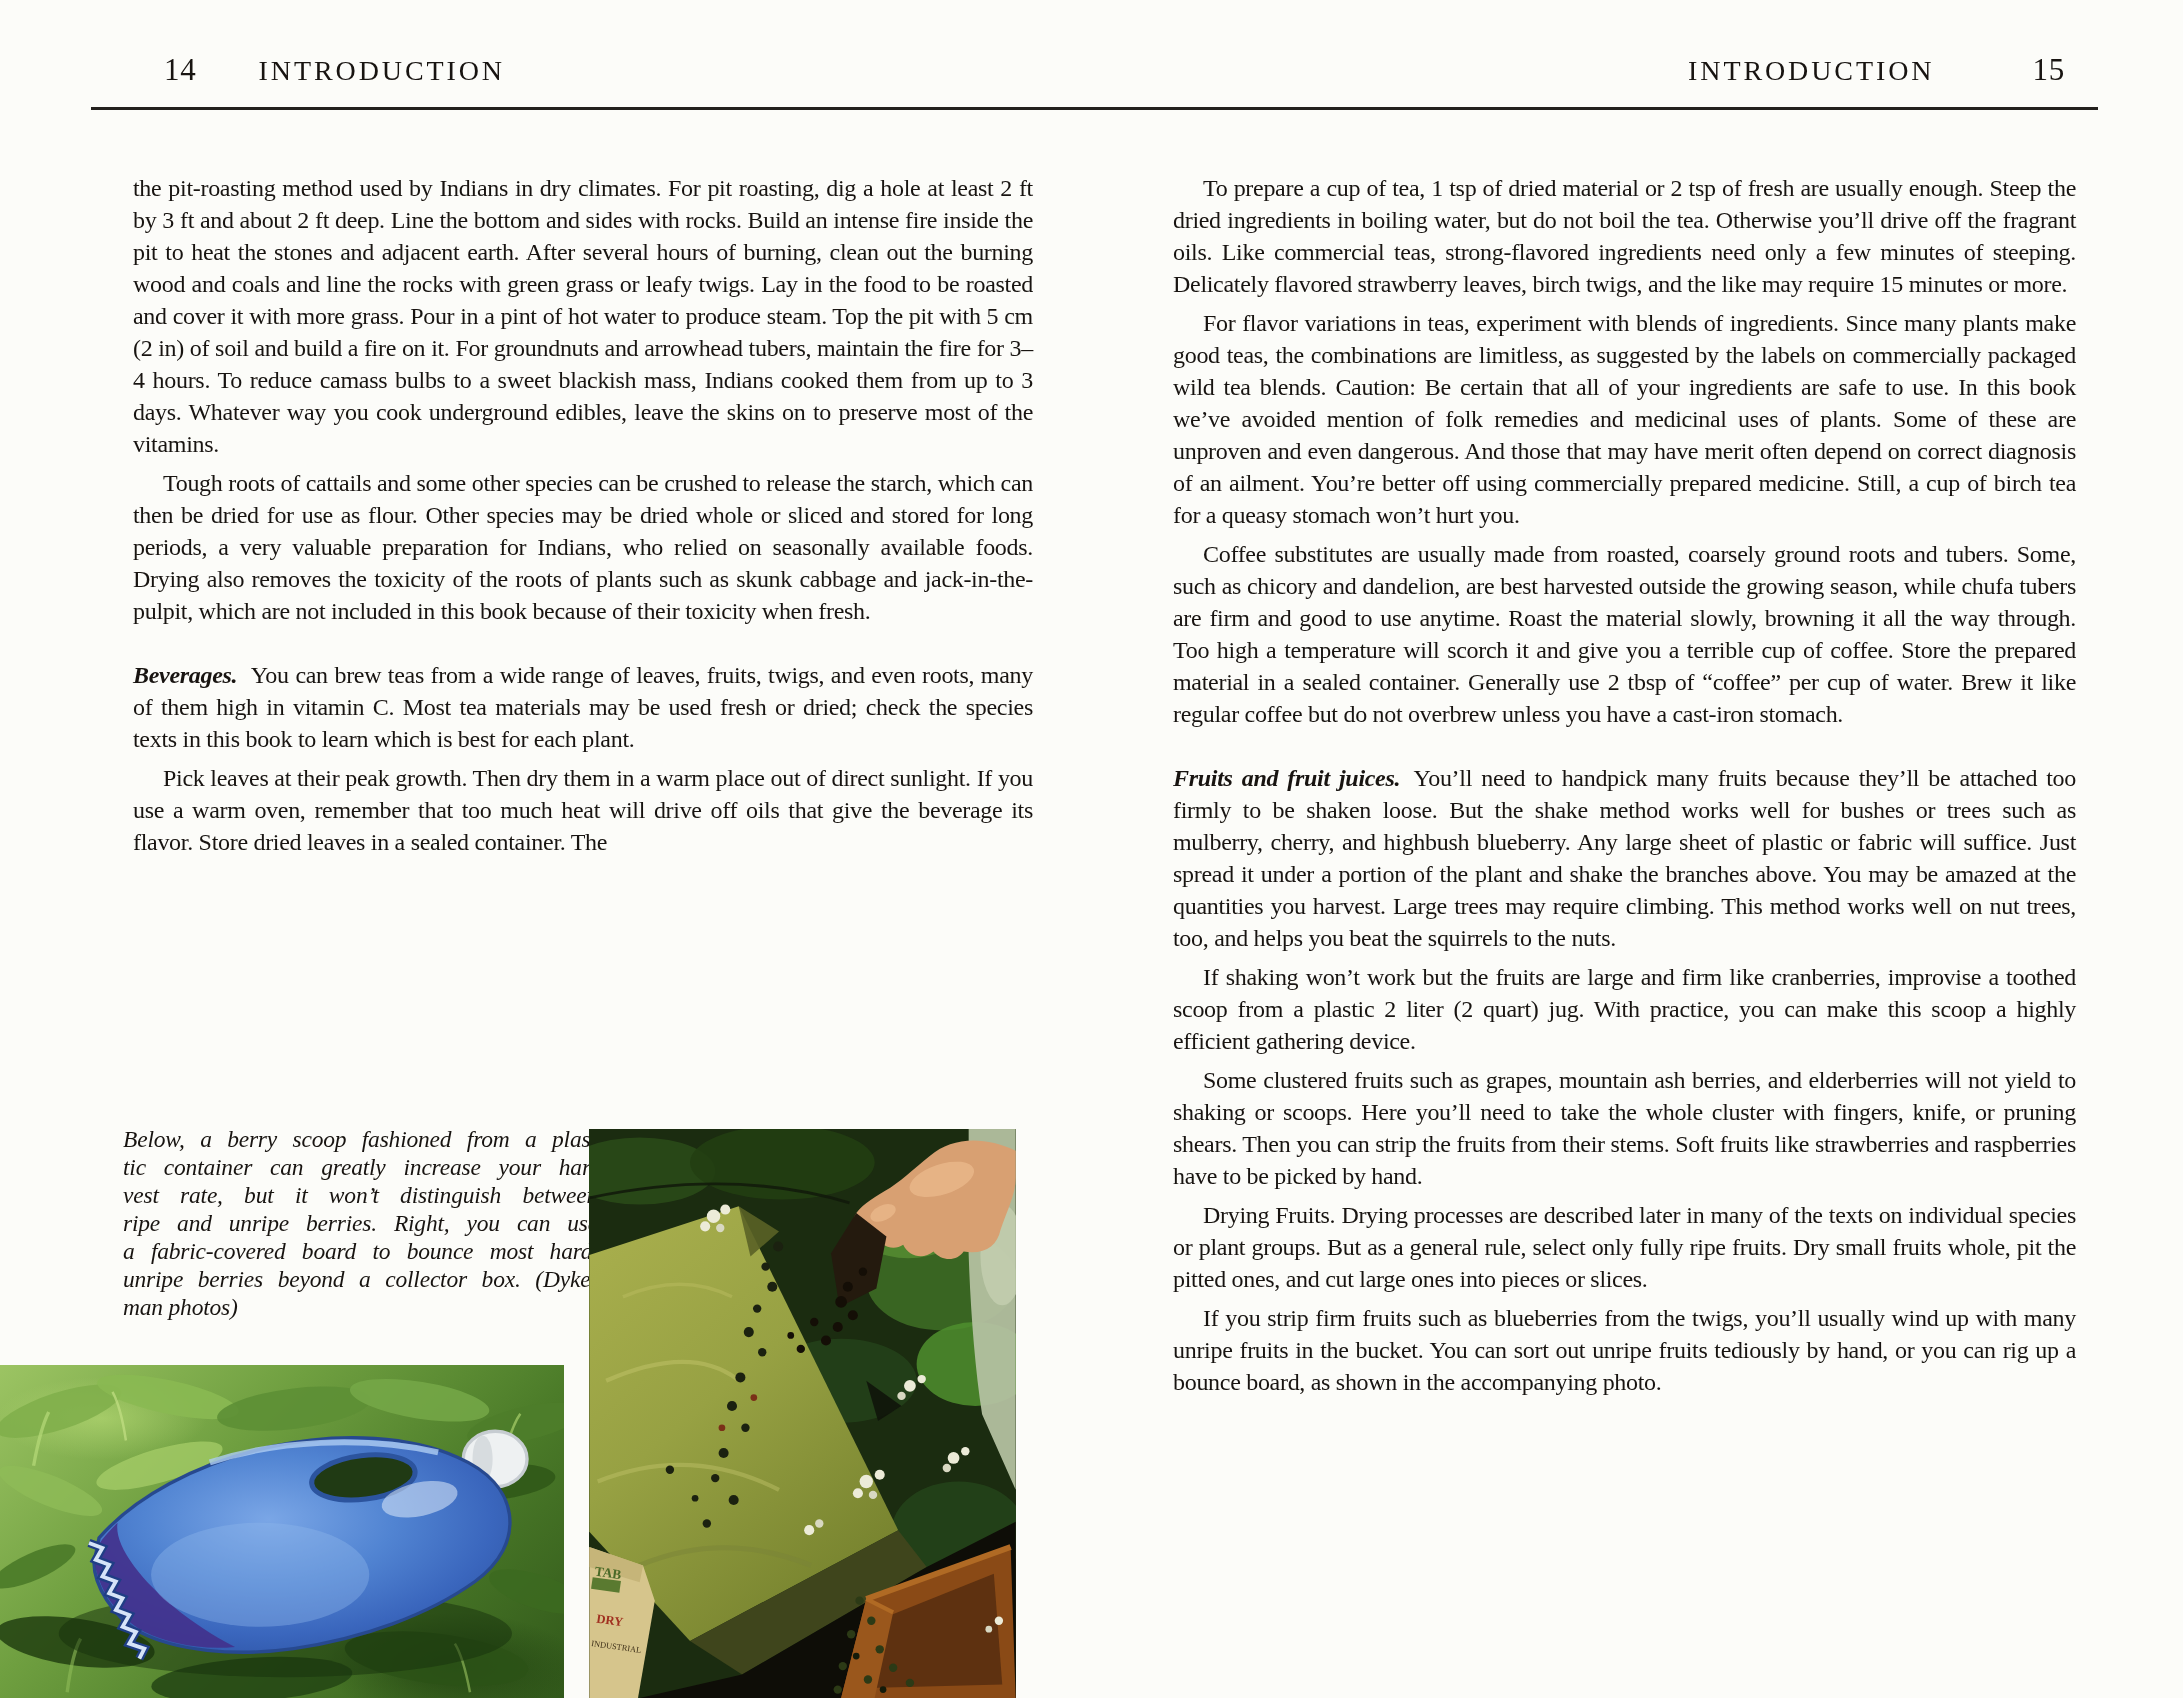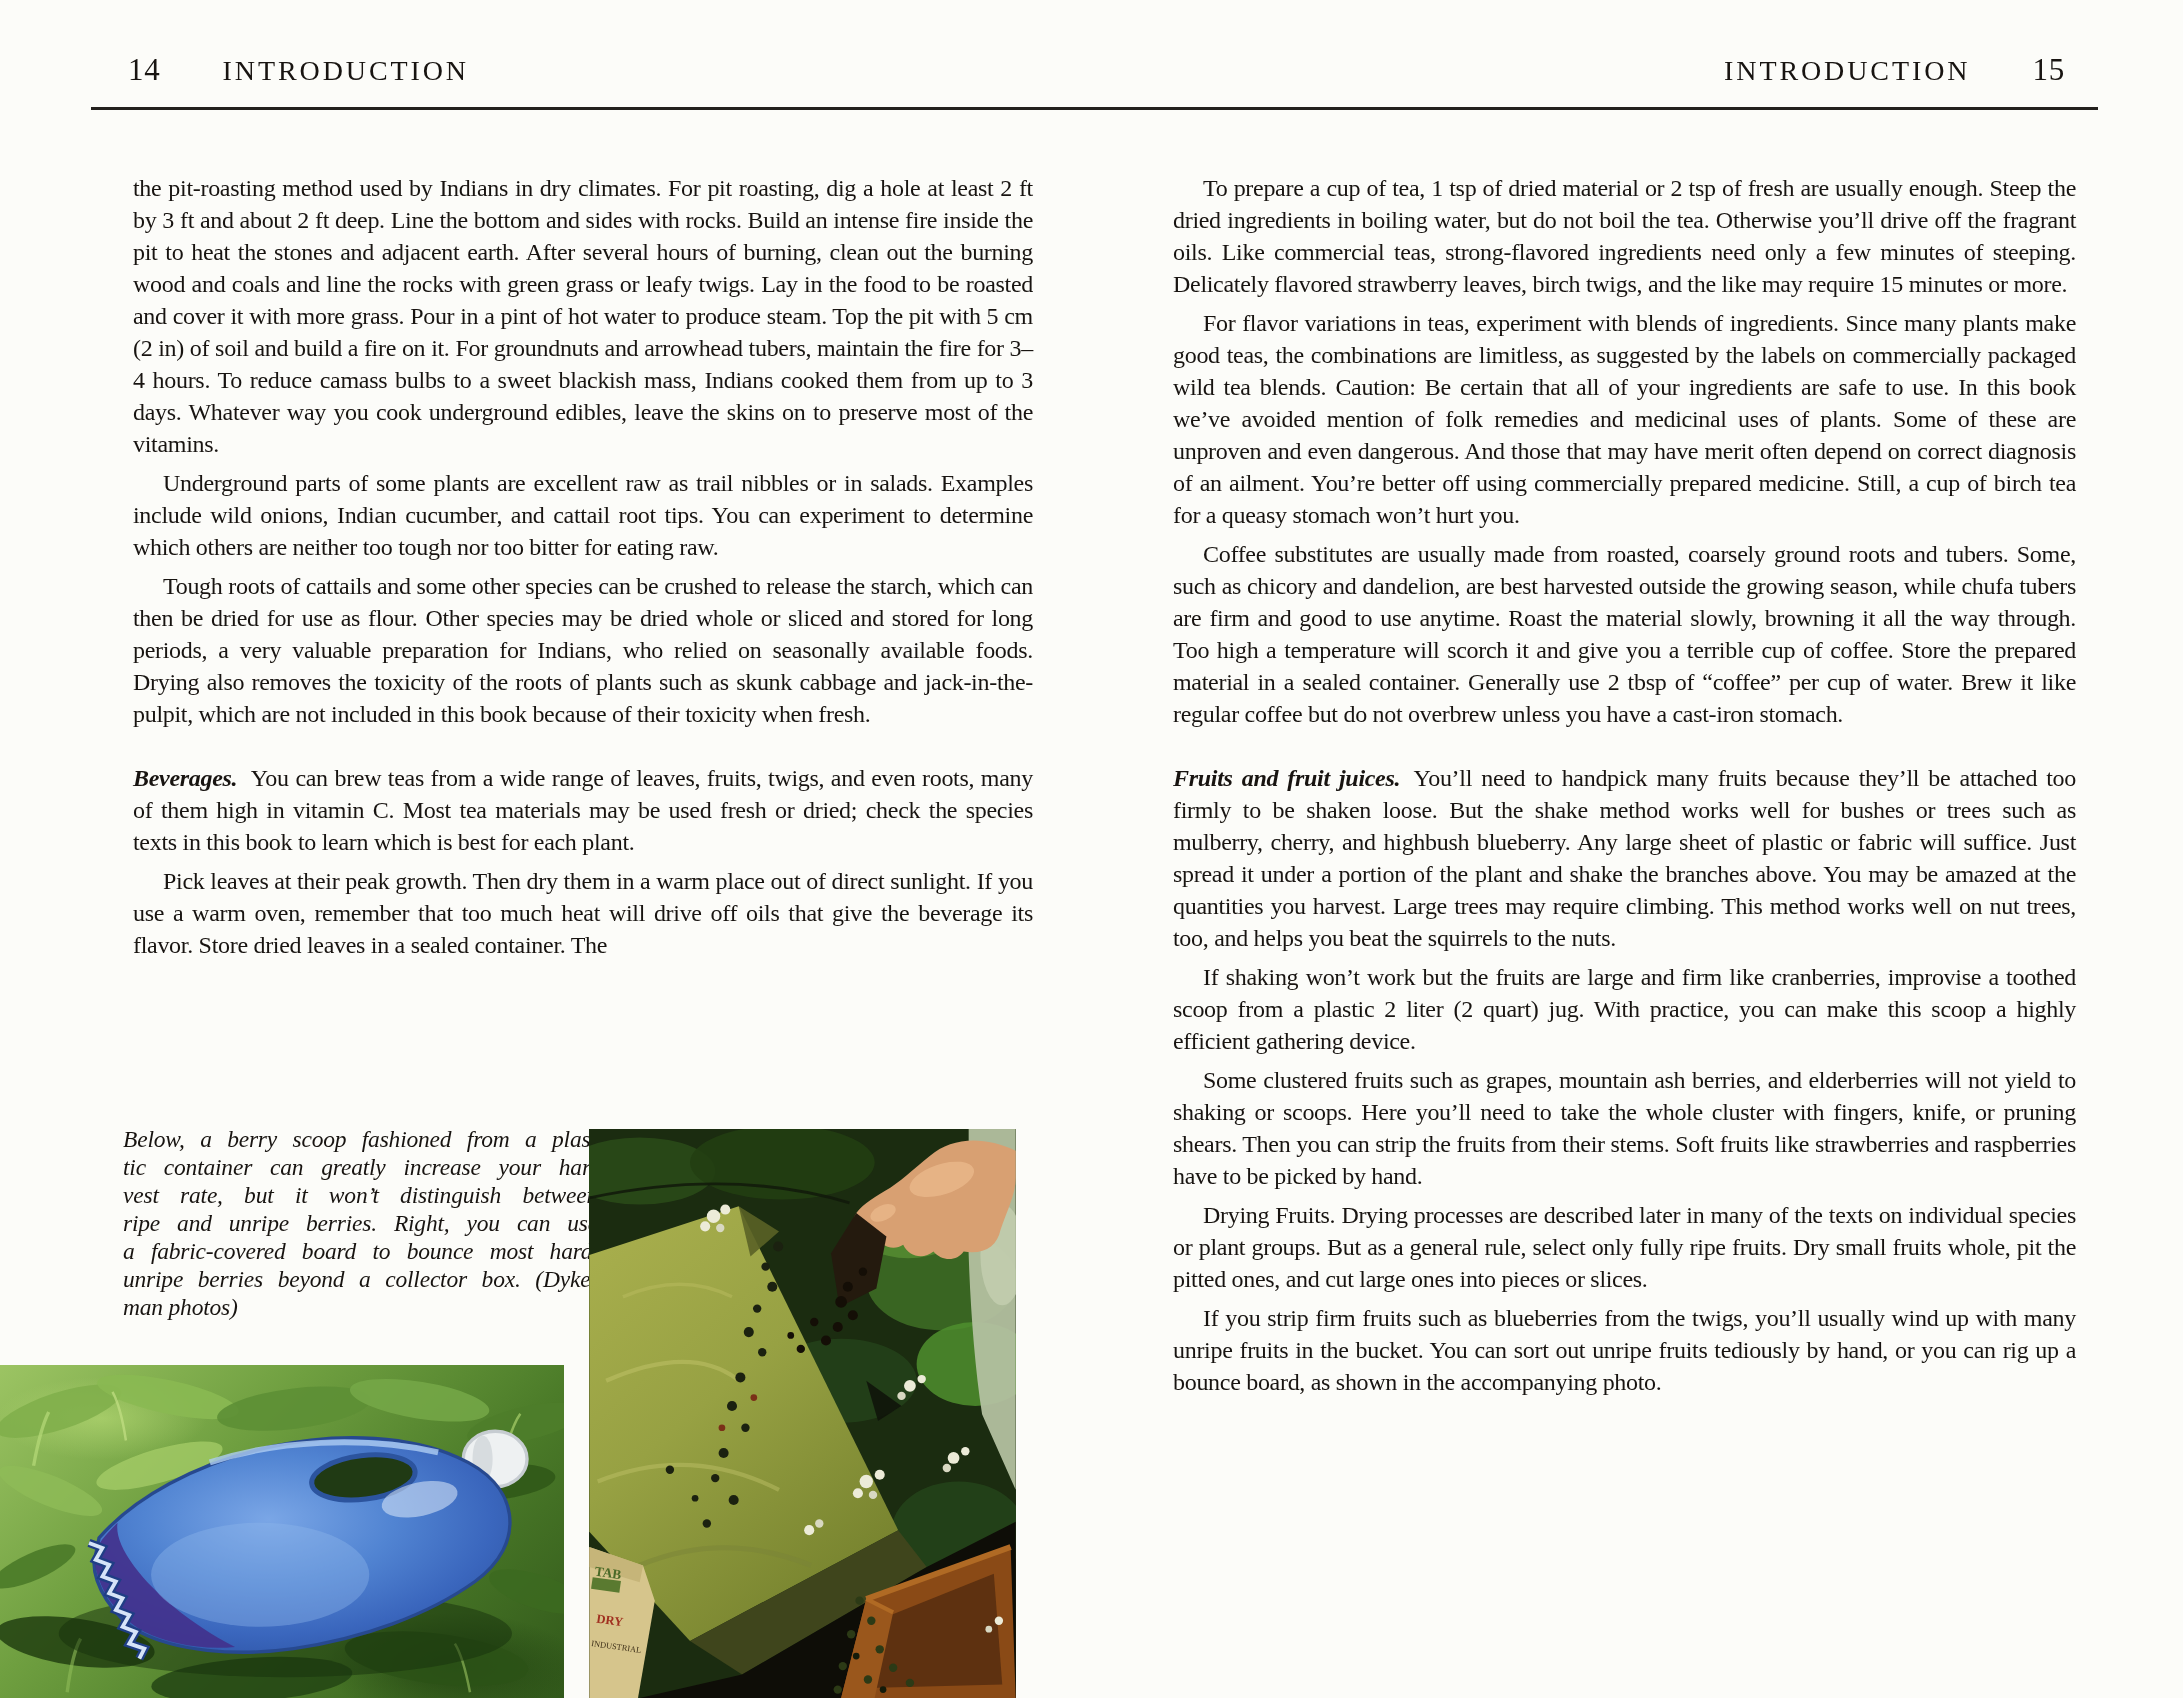--- a/index.html
+++ b/index.html
@@ -3,21 +3,21 @@
 <meta charset="utf-8">
 <style>
   html,body{margin:0;padding:0;}
   body{
     width:2183px;height:1699px;position:relative;overflow:hidden;
     background:#fcfcf9;color:#181411;
     font-family:"Liberation Serif","DejaVu Serif",serif;
   }
   
   .runhead{position:absolute;top:52px;display:flex;align-items:baseline;gap:62px;}
-  .runhead .pageno{font-size:31px;letter-spacing:0.8px;}
+  .runhead .pageno{font-size:31px;letter-spacing:0.8px;margin-left:36px;}
   .runhead .title{font-size:28px;letter-spacing:2.9px;}
   #head-left{left:128px;}
   #head-right{right:118px;}
   #head-right .title{order:1;}
   #head-right .pageno{order:2;}
   .head-rule{position:absolute;left:91px;top:107px;width:2007px;height:3.4px;background:#24211e;}
   
   .col{position:absolute;top:165px;font-size:24px;line-height:32px;letter-spacing:-0.3px;}
   #col-left{left:126px;width:914px;}
   #col-right{left:1166px;width:917px;}
@@ -49,21 +49,20 @@
   <span class="title">INTRODUCTION</span>
 </div>
 <div class="runhead" id="head-right">
   <span class="title">INTRODUCTION</span>
   <span class="pageno">15</span>
 </div>
 <div class="head-rule"></div>
 
 <div class="col" id="col-left">
   <p>the pit-roasting method used by Indians in dry climates. For pit roasting, dig a hole at least 2 ft by 3 ft and about 2 ft deep. Line the bottom and sides with rocks. Build an intense fire inside the pit to heat the stones and adjacent earth. After several hours of burning, clean out the burning wood and coals and line the rocks with green grass or leafy twigs. Lay in the food to be roasted and cover it with more grass. Pour in a pint of hot water to produce steam. Top the pit with 5 cm (2 in) of soil and build a fire on it. For groundnuts and arrowhead tubers, maintain the fire for 3–4 hours. To reduce camass bulbs to a sweet blackish mass, Indians cooked them from up to 3 days. Whatever way you cook underground edibles, leave the skins on to preserve most of the vitamins.</p>
-  <p class="ind">Underground parts of some plants are excellent raw as trail nibbles or in salads. Examples include wild onions, Indian cucumber, and cattail root tips. You can experiment to determine which others are neither too tough nor too bitter for eating raw.</p>
   <p class="ind">Tough roots of cattails and some other species can be crushed to release the starch, which can then be dried for use as flour. Other species may be dried whole or sliced and stored for long periods, a very valuable preparation for Indians, who relied on seasonally available foods. Drying also removes the toxicity of the roots of plants such as skunk cabbage and jack-in-the-pulpit, which are not included in this book because of their toxicity when fresh.</p>
   <p class="sect"><span class="lead">Beverages.</span><span>You can brew teas from a wide range of leaves, fruits, twigs, and even roots, many of them high in vitamin C. Most tea materials may be used fresh or dried; check the species texts in this book to learn which is best for each plant.</span></p>
   <p class="ind">Pick leaves at their peak growth. Then dry them in a warm place out of direct sunlight. If you use a warm oven, remember that too much heat will drive off oils that give the beverage its flavor. Store dried leaves in a sealed container. The</p>
 </div>
 
 <div id="caption">
   <div class="cap-line">Below, a berry scoop fashioned from a plas-</div>
   <div class="cap-line">tic container can greatly increase your har-</div>
   <div class="cap-line">vest rate, but it won’t distinguish between</div>
   <div class="cap-line">ripe and unripe berries. Right, you can use</div>

